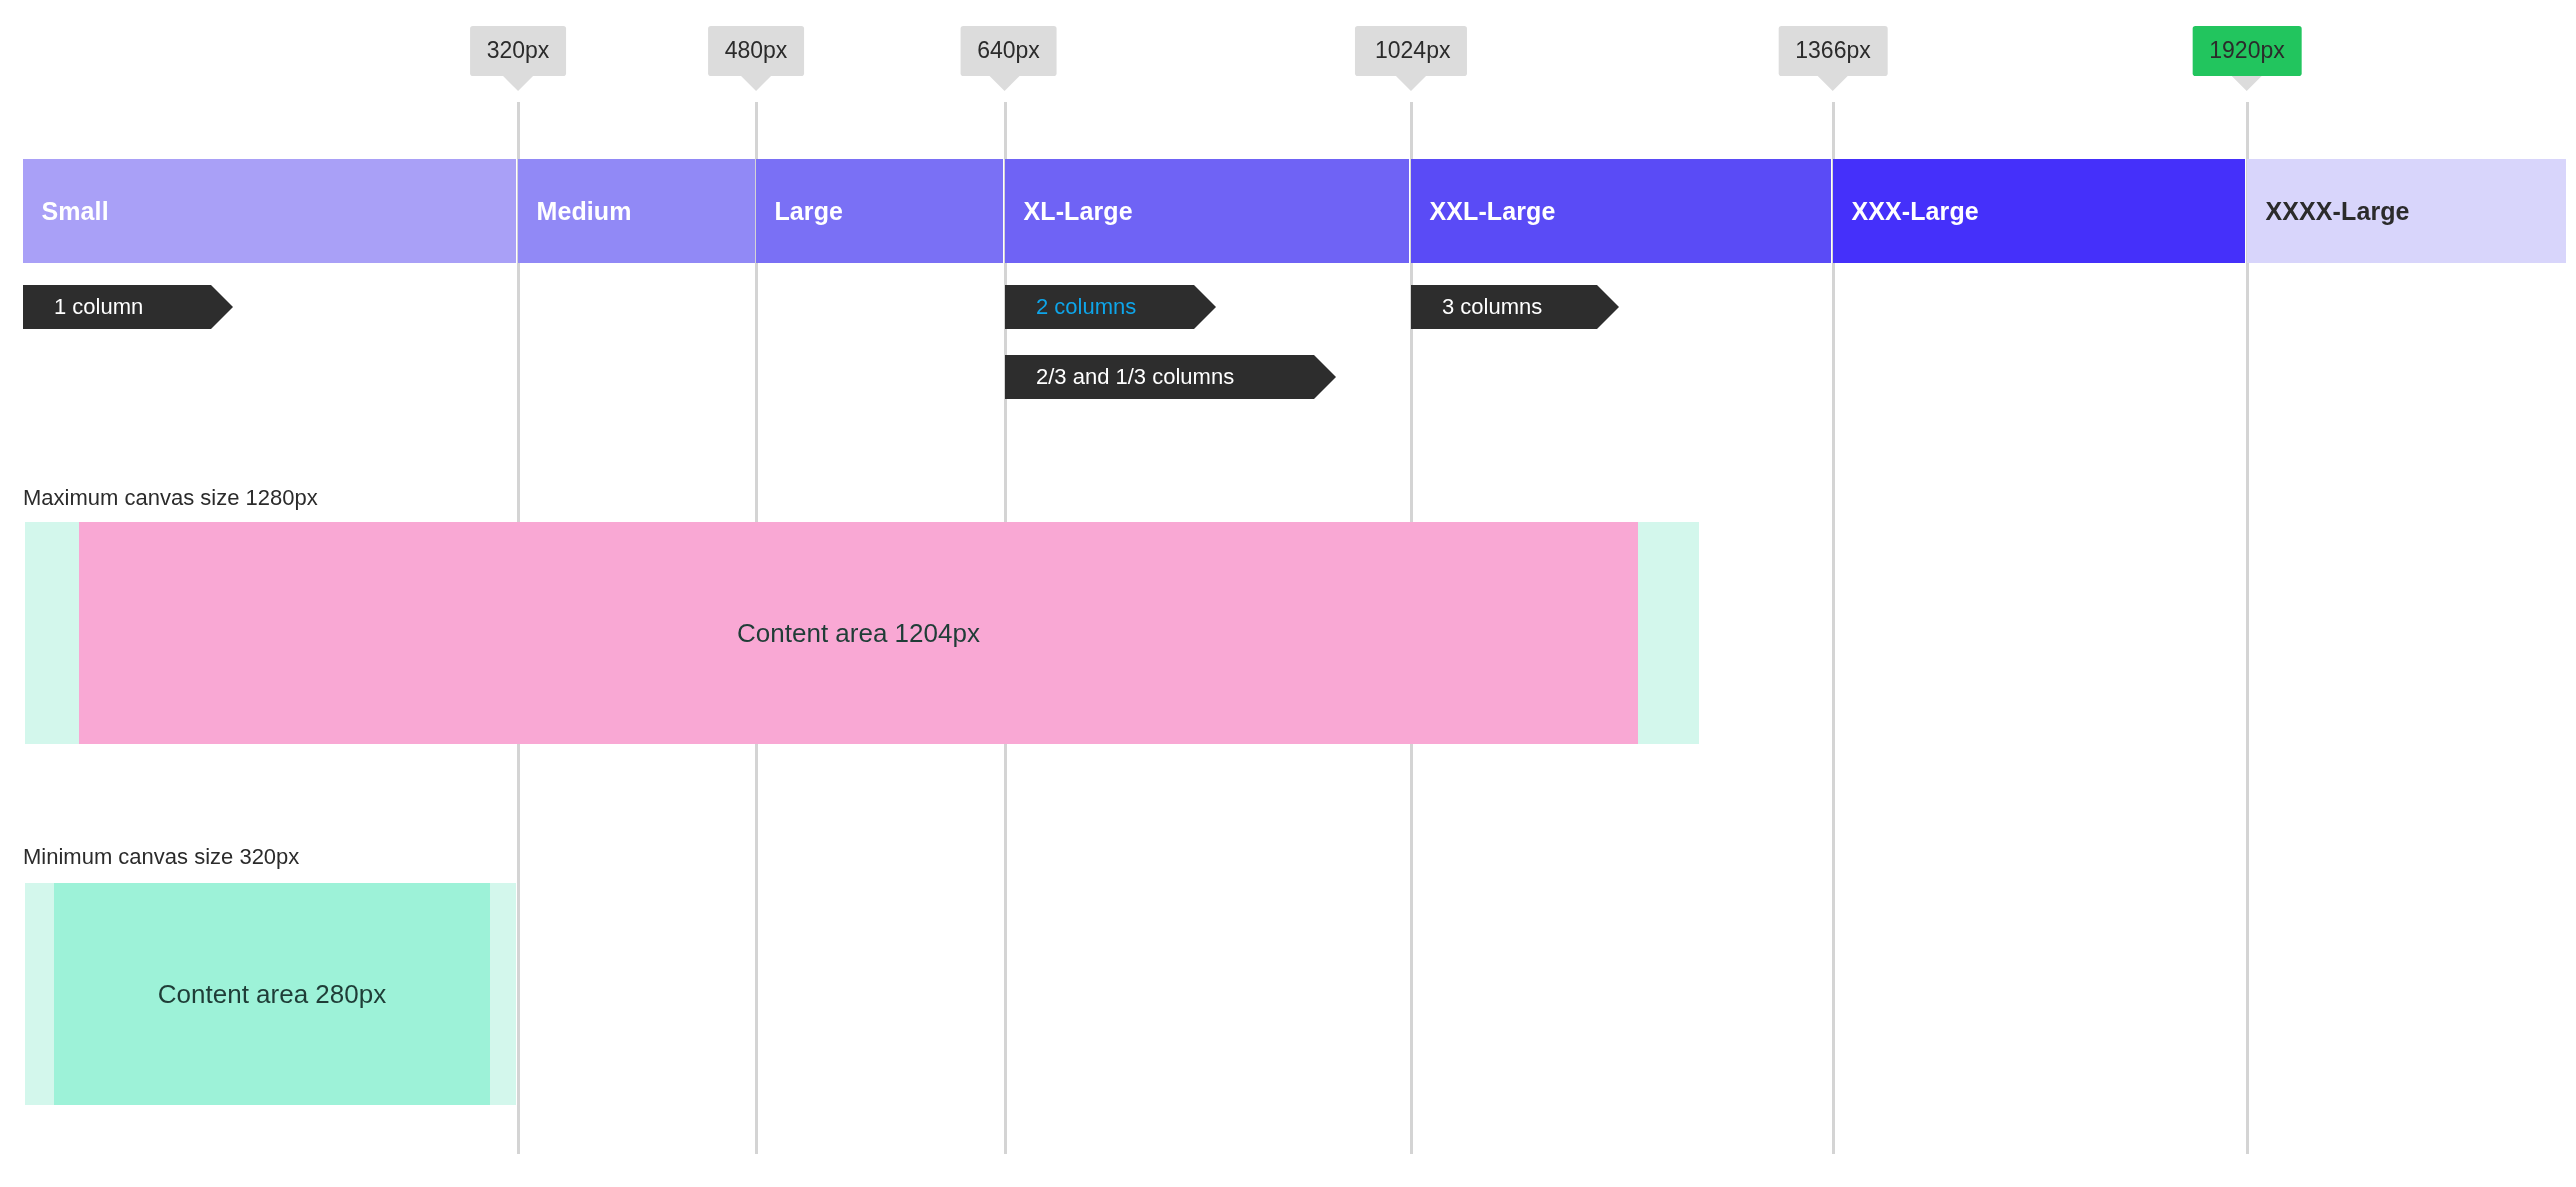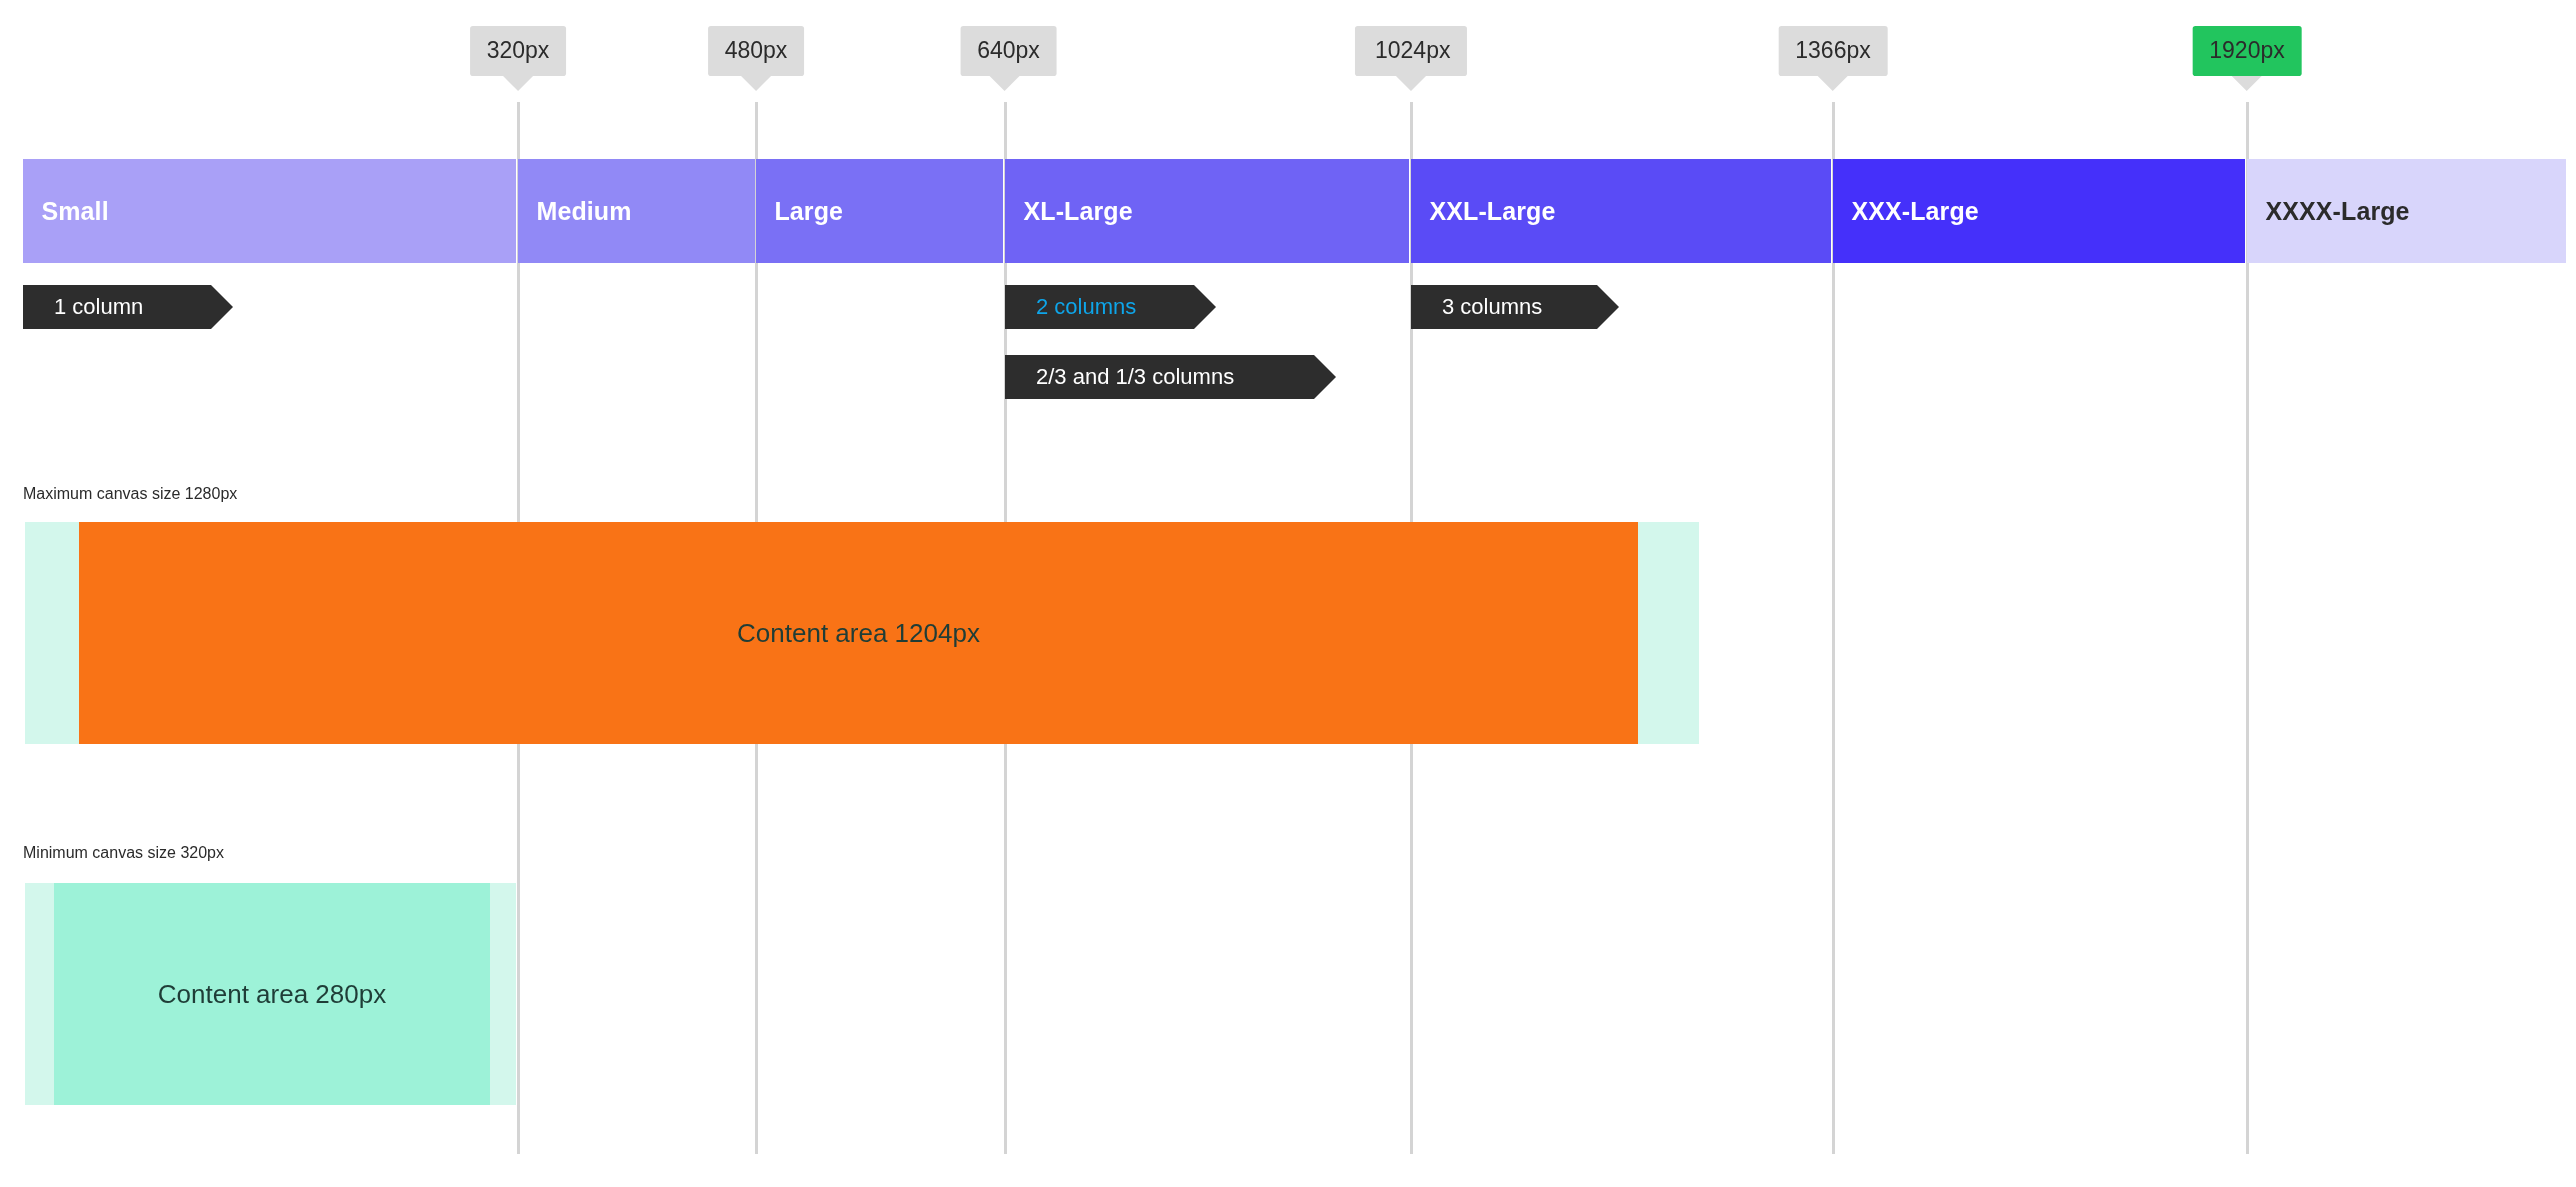--- a/index.html
+++ b/index.html
@@ -90,21 +90,21 @@
     padding-right: 46px;
     color: #ffffff;
     font-size: 22px;
     white-space: nowrap;
     clip-path: polygon(0 0, calc(100% - 22px) 0, 100% 50%, calc(100% - 22px) 100%, 0 100%);
   }
 
   
   .canvas-caption {
     position: absolute;
-    font-size: 16px;
+    font-size: 22px;
     color: #2b2b2b;
     white-space: nowrap;
   }
   .canvas-bar {
     position: absolute;
     background: #d3f7ec;
   }
   .content-bar {
     position: absolute;
     background: #9df2d8;
@@ -176,21 +176,21 @@
     </div>
   <div id="badges-layer">
       <div class="chevron" style="left: 23px; top: 285px; width: 210px; background: rgb(45, 45, 45); color: rgb(255, 255, 255);">1 column</div>
       <div class="chevron" style="left: 1005px; top: 285px; width: 211px; background: rgb(45, 45, 45); color: #0ea5e9;">2 columns</div>
       <div class="chevron" style="left: 1411px; top: 285px; width: 208px; background: rgb(45, 45, 45); color: rgb(255, 255, 255);">3 columns</div>
       <div class="chevron" style="left: 1005px; top: 355px; width: 331px; background: rgb(45, 45, 45); color: rgb(255, 255, 255);">2/3 and 1/3 columns</div>
     </div>
   <div id="canvas-layer">
       <div class="canvas-caption" style="left: 23px; top: 485px;">Maximum canvas size 1280px</div>
       <div class="canvas-bar" style="left: 25px; top: 522px; width: 1674px; height: 222px; background: rgb(211, 247, 236);"></div>
-      <div class="content-bar" style="left: 79px; top: 522px; width: 1559px; height: 222px; background: #f97316;">
+      <div class="content-bar" style="left: 79px; top: 522px; width: 1559px; height: 222px; background: #f9a8d4;">
         <span class="content-label" style="color: rgb(31, 61, 55);">Content area 1204px</span>
       </div>
       <div class="canvas-caption" style="left: 23px; top: 844px;">Minimum canvas size 320px</div>
       <div class="canvas-bar" style="left: 25px; top: 883px; width: 491px; height: 222px; background: rgb(211, 247, 236);"></div>
       <div class="content-bar" style="left: 54px; top: 883px; width: 436px; height: 222px; background: rgb(157, 242, 216);">
         <span class="content-label" style="color: rgb(31, 61, 55);">Content area 280px</span>
       </div>
     </div>
 
 </div>

